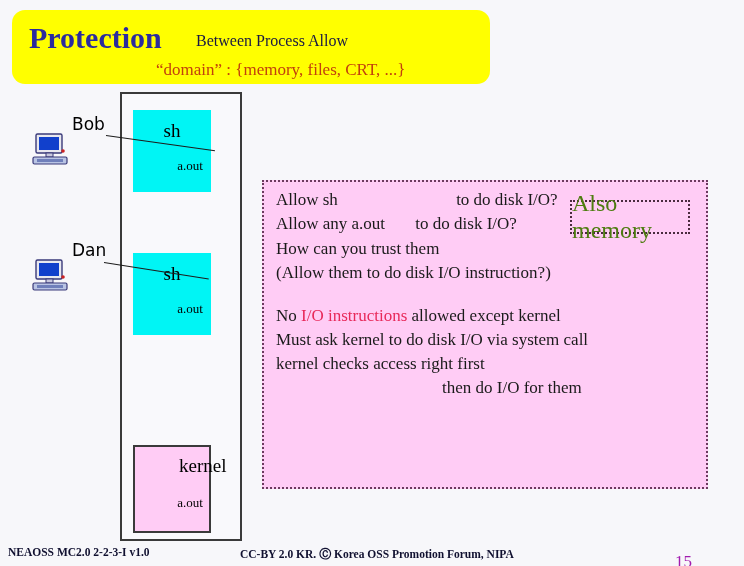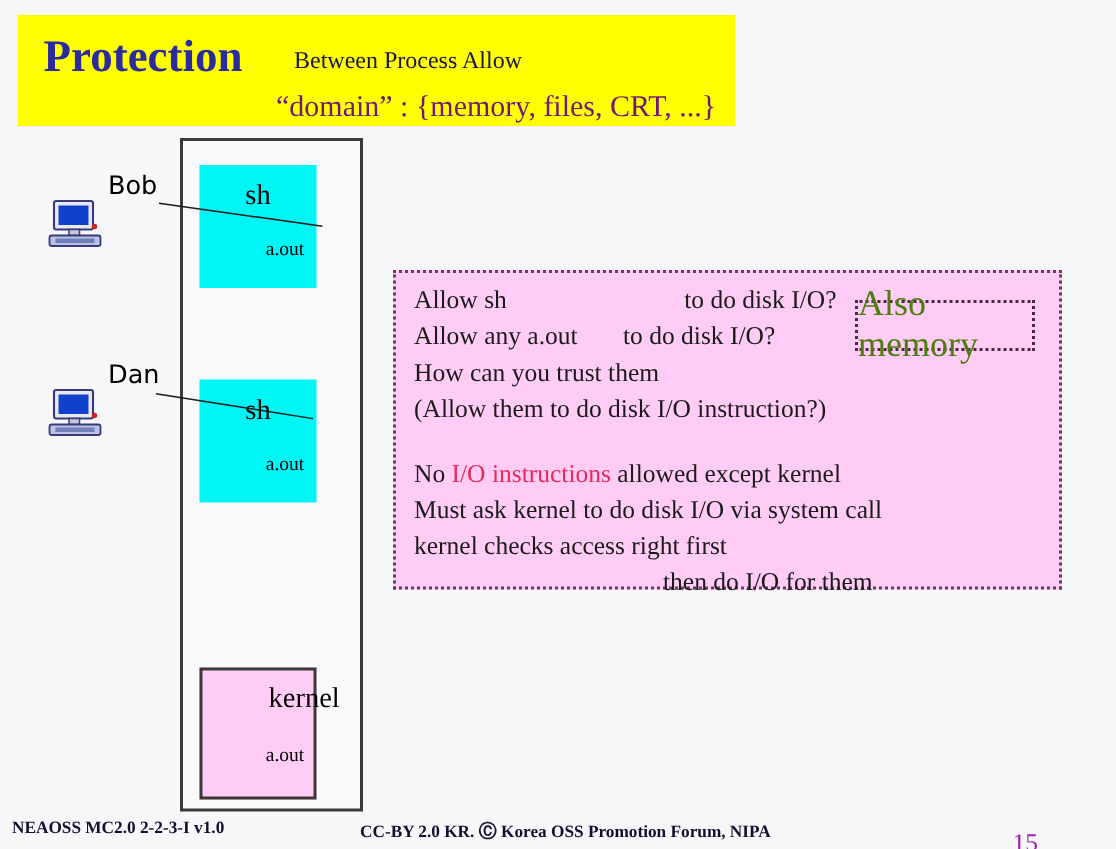--- a/index.html
+++ b/index.html
@@ -17,20 +17,21 @@
   }
 
   
   #title-bar {
     position: absolute;
     left: 12px;
     top: 10px;
     width: 478px;
     height: 74px;
     background: #ffff00;
+    border-radius: 13px;
   }
   #title-main {
     position: absolute;
     left: 17px;
     top: 13px;
     font-size: 30px;
     font-weight: bold;
     color: #2b2b9e;
     letter-spacing: 0px;
     line-height: 1;
@@ -38,24 +39,24 @@
   #title-sub1 {
     position: absolute;
     left: 184px;
     top: 22px;
     font-size: 16px;
     color: #181845;
     white-space: nowrap;
   }
   #title-sub2 {
     position: absolute;
-    left: 172px;
+    left: 144px;
     top: 50px;
-    font-size: 20px;
-    color: #701a75;
+    font-size: 17px;
+    color: #c2410c;
     white-space: nowrap;
   }
 
   
   #memory-column {
     position: absolute;
     left: 120px;
     top: 92px;
     width: 122px;
     height: 449px;
@@ -123,21 +124,21 @@
   }
   #leader-bob { left: 76px; top: 21px; width: 110px; transform: rotate(8deg); }
   #leader-dan { left: 74px; top: 22px; width: 106px; transform: rotate(9deg); }
 
   
   #explain-panel {
     position: absolute;
     left: 262px;
     top: 180px;
     width: 446px;
-    height: 213px;
+    height: 309px;
     background: #ffccf5;
     border: 2px dotted #6b3a5e;
     box-sizing: border-box;
   }
   .ex-line {
     position: absolute;
     left: 12px;
     font-size: 17px;
     color: #1a1a1a;
     white-space: nowrap;

